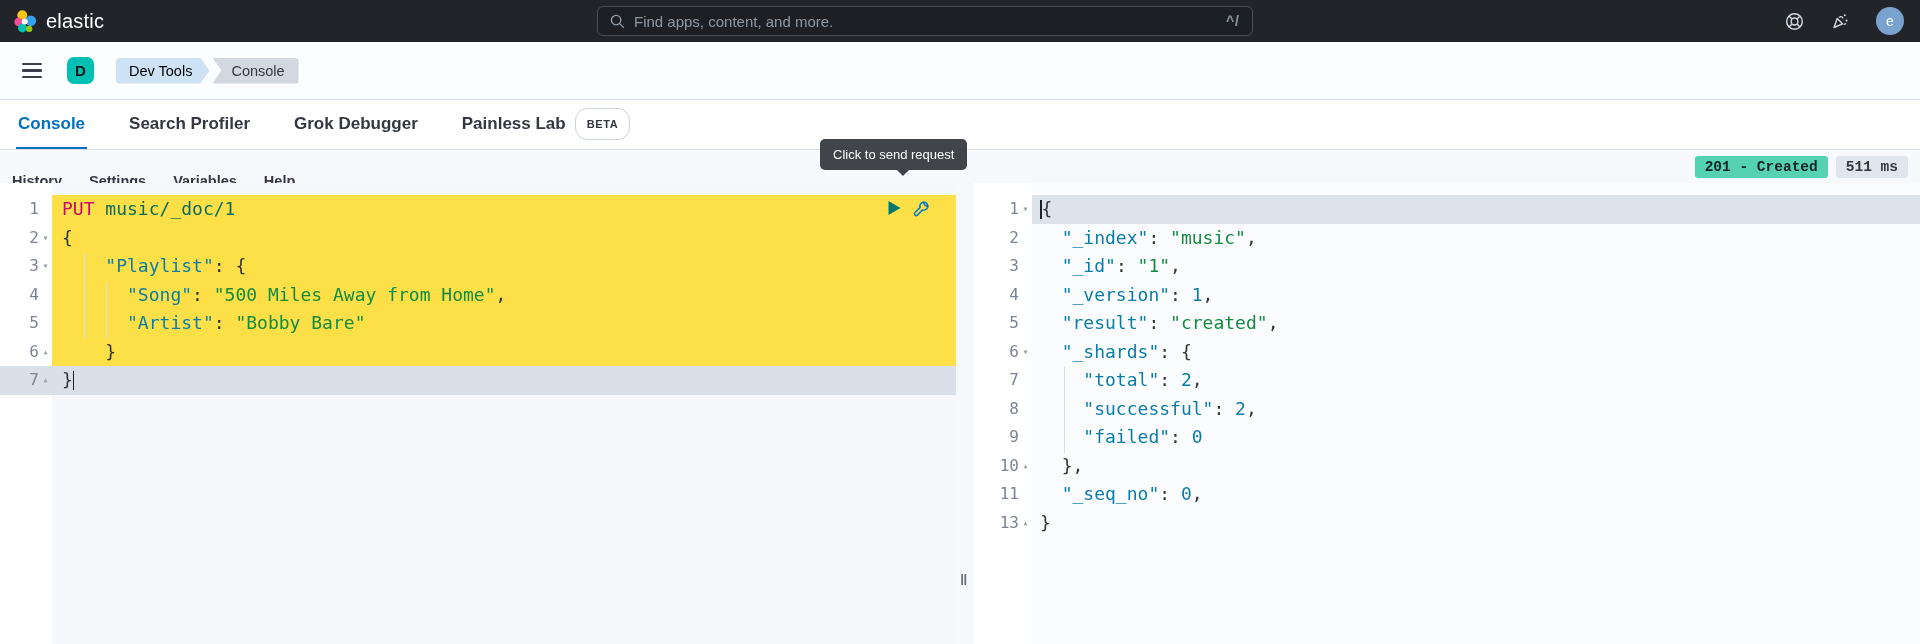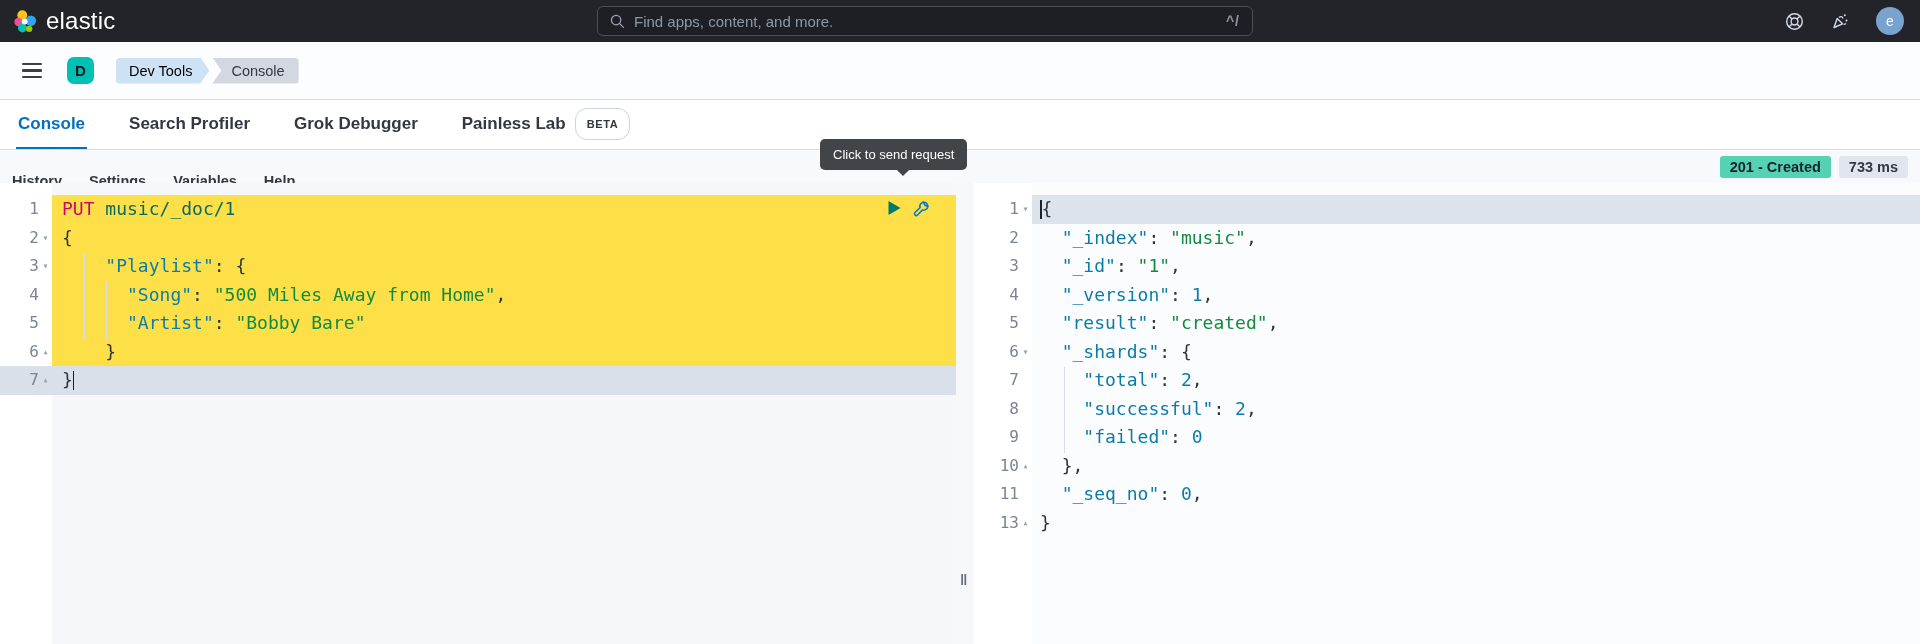--- a/index.html
+++ b/index.html
@@ -4,21 +4,21 @@
 <style>
   * { margin:0; padding:0; box-sizing:border-box; }
   html,body { width:1920px; height:644px; overflow:hidden; background:#fff;
               font-family:"Liberation Sans", sans-serif; }
   body { position:relative; }
 
   
   .hdr { position:absolute; top:0; left:0; width:1920px; height:42px;
          background:#222429; display:flex; align-items:center; }
   .brand { display:flex; align-items:center; gap:9px; padding-left:14px; }
-  .brand-name { color:#fff; font-size:24px; font-weight:500; letter-spacing:.2px; }
+  .brand-name { color:#fff; font-size:20px; font-weight:500; letter-spacing:.2px; }
   .searchbox { position:absolute; left:597px; top:6px; width:656px; height:30px;
                background:#1d1f25; border:1px solid #4c4f58; border-radius:6px;
                display:flex; align-items:center; padding:0 12px; gap:9px; }
   .searchbox input { flex:1; background:transparent; border:none; outline:none;
                      color:#d4dae2; font-size:15px; font-family:"Liberation Sans",sans-serif; }
   .searchbox input::placeholder { color:#8e98a5; }
   .kbd-hint { color:#9099a5; font-size:14px; font-weight:700; letter-spacing:1px; }
   .hdr-right { position:absolute; right:0; top:0; height:42px; display:flex;
                align-items:center; gap:26px; padding-right:16px; }
   .hdr-icon { width:20px; height:20px; display:flex; align-items:center; justify-content:center; cursor:pointer; }
@@ -51,21 +51,21 @@
          color:#343741; border-bottom:2.5px solid transparent; cursor:pointer; padding:0 2px; }
   .tab.active { color:#0071c2; border-bottom-color:#0071c2; }
   .beta-badge { border:1px solid #cbd3de; border-radius:12px; padding:9px 11px;
                 font-size:11px; font-weight:700; letter-spacing:.6px; color:#343741; background:#fff; }
 
   
   .tool-row { position:absolute; top:151px; left:0; width:1920px; height:32px;
               background:#f7f9fc; display:flex; align-items:center; padding:0 12px; }
   .tool-links { display:flex; gap:27px; }
   .tool-link { font-size:14.5px; font-weight:700; color:#343741; cursor:pointer;margin-top:28px; }
-  .tool-badges { margin-left:auto; display:flex; gap:8px; }
+  .tool-badges { margin-left:auto; display:flex; gap:8px;font-family:Liberation Mono, monospace; }
   .badge { border-radius:3px; padding:3px 10px; font-size:14.5px; font-weight:600; }
   .badge.ok { background:var(--success-badge); color:#17202b; }
   .badge.ms { background:#e0e5ee; color:#343741; }
 
   
   .editor-area { position:absolute; top:183px; left:0; width:1920px; bottom:0; display:flex; }
   .pane { position:relative; display:flex; flex-direction:column; overflow:hidden; }
   .pane.left  { width:956px; background:#f5f7fb; }
   .pane.right { flex:1; background:#fbfcfe; }
   .splitter { width:18px; background:#f6f8fb; position:relative; }
@@ -193,21 +193,21 @@
 
 <div class="tool-row">
   <div class="tool-links" id="tool-links">
       <span class="tool-link">History</span>
       <span class="tool-link">Settings</span>
       <span class="tool-link">Variables</span>
       <span class="tool-link">Help</span>
     </div>
   <div class="tool-badges">
     <span class="badge ok">201 - Created</span>
-    <span class="badge ms">733 ms</span>
+    <span class="badge ms">511 ms</span>
   </div>
 </div>
 
 <div class="editor-area">
   <div class="pane left" id="req-pane">
     <div class="indent-guide" style="left:84px; top:70px;  height:86px;"></div>
     <div class="indent-guide" style="left:106px;top:99px;  height:57px;"></div>
     <div class="req-actions">
       <div>
         <svg width="15" height="16" viewBox="0 0 14 16">

